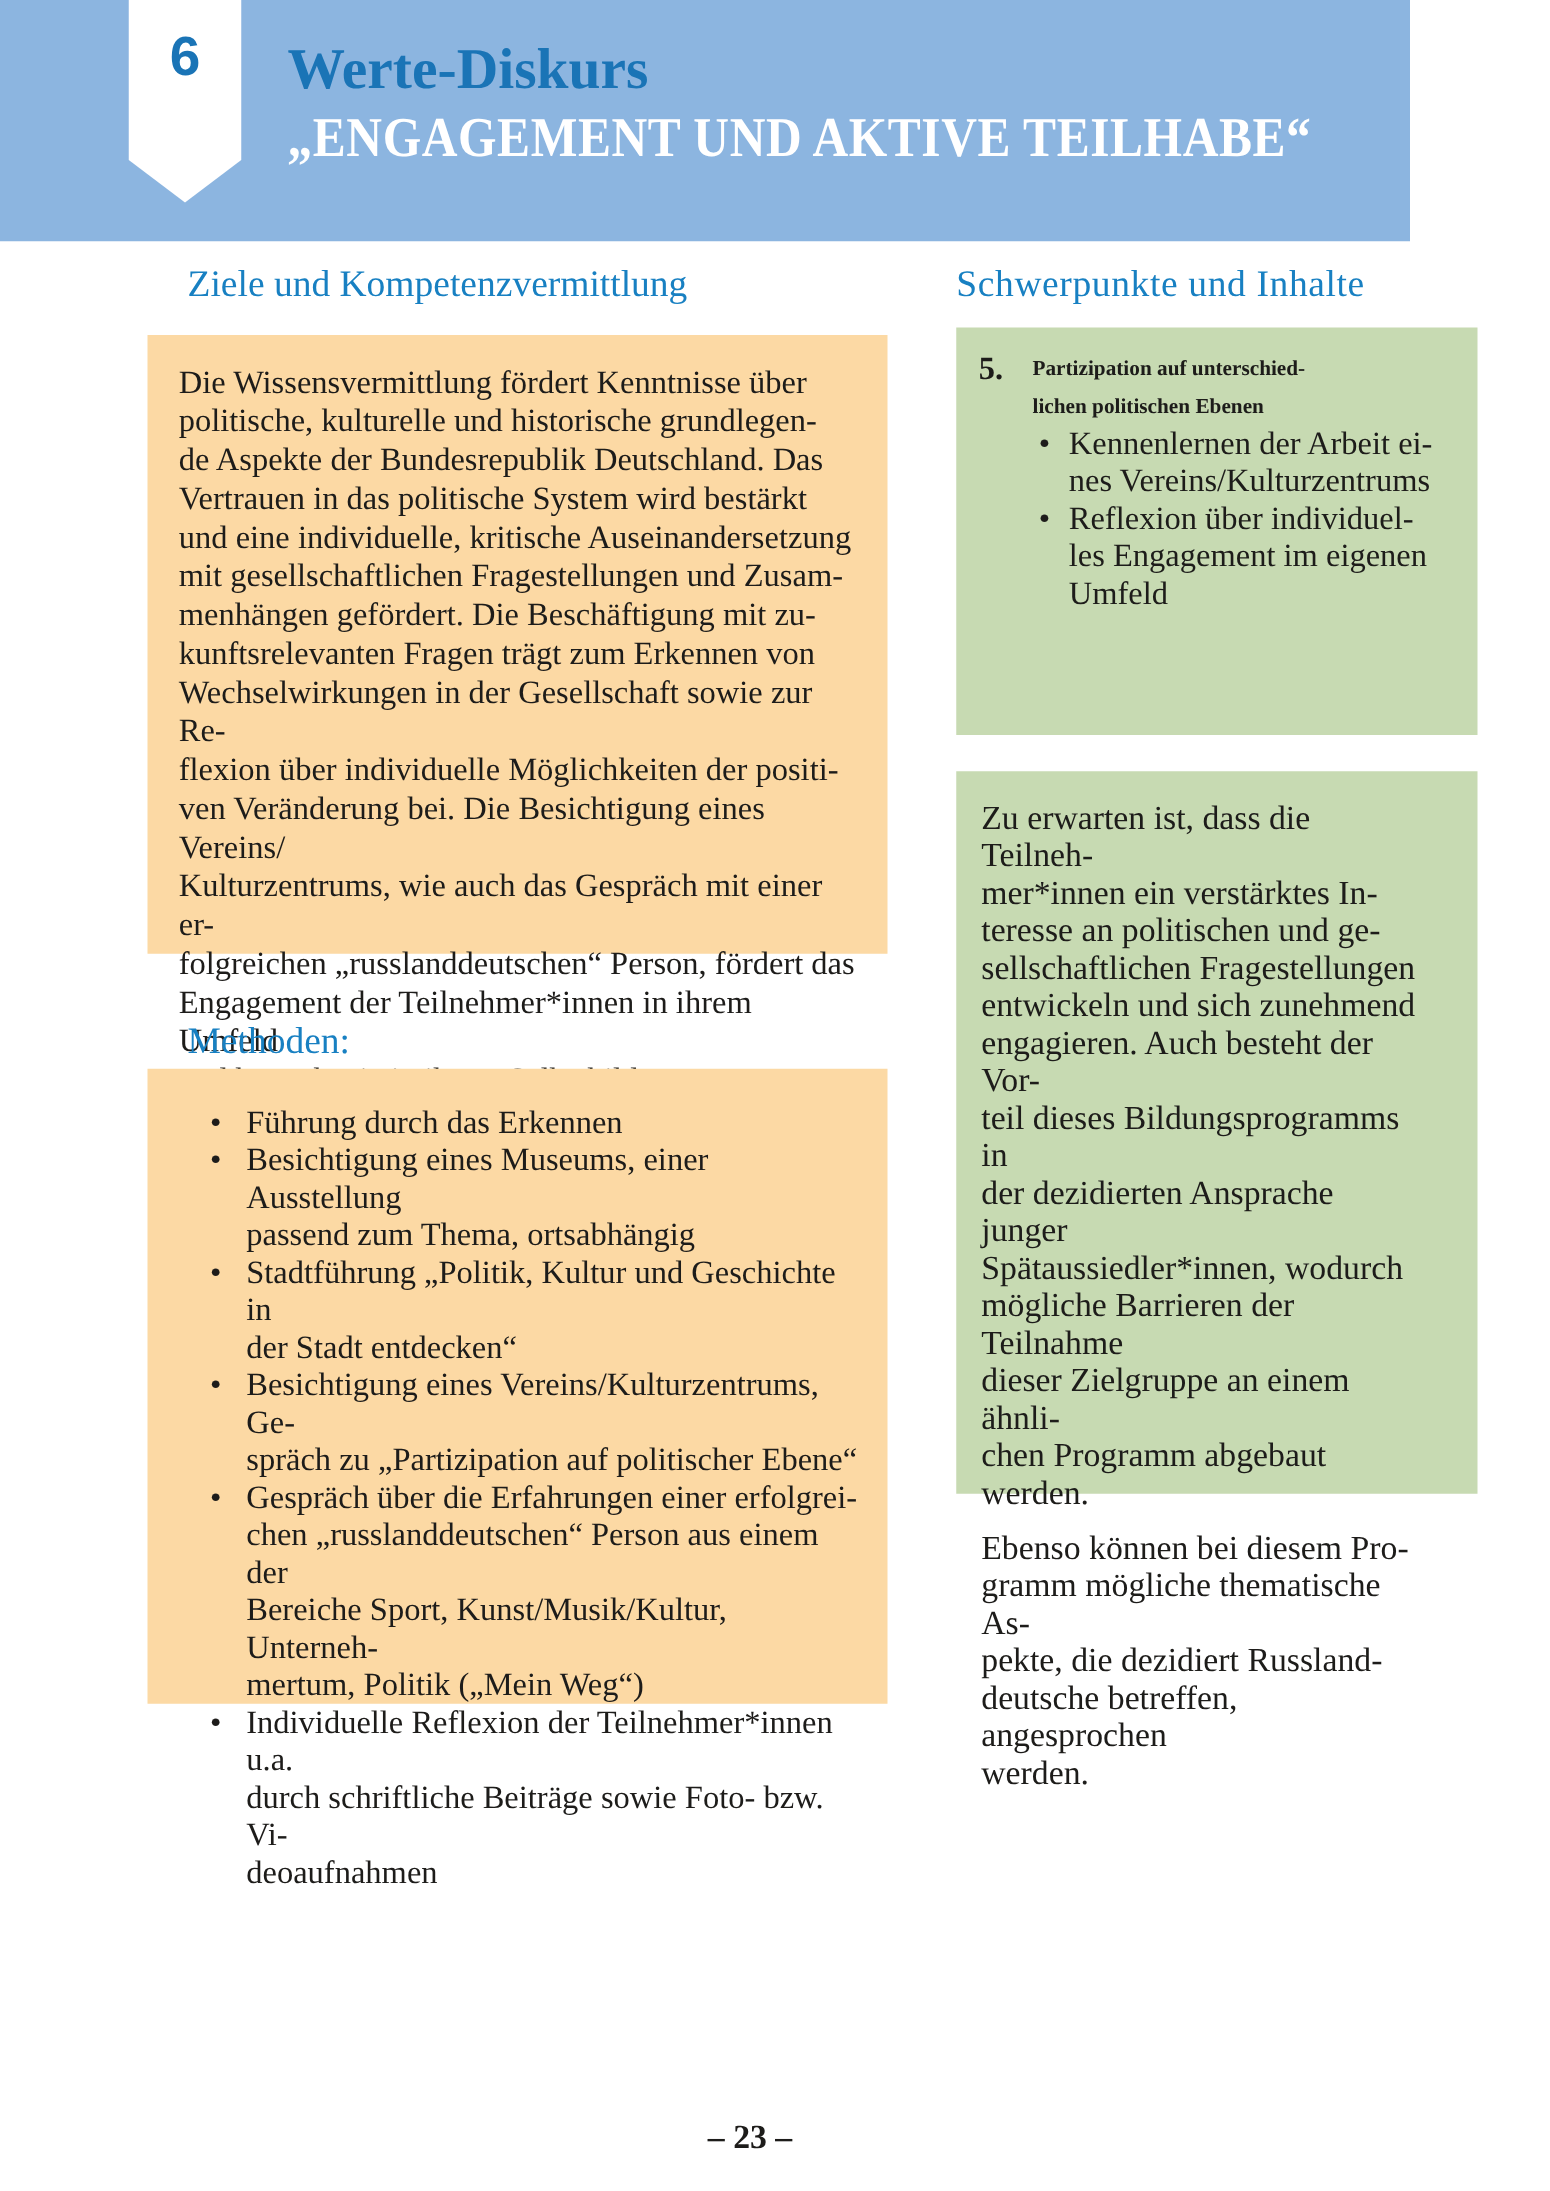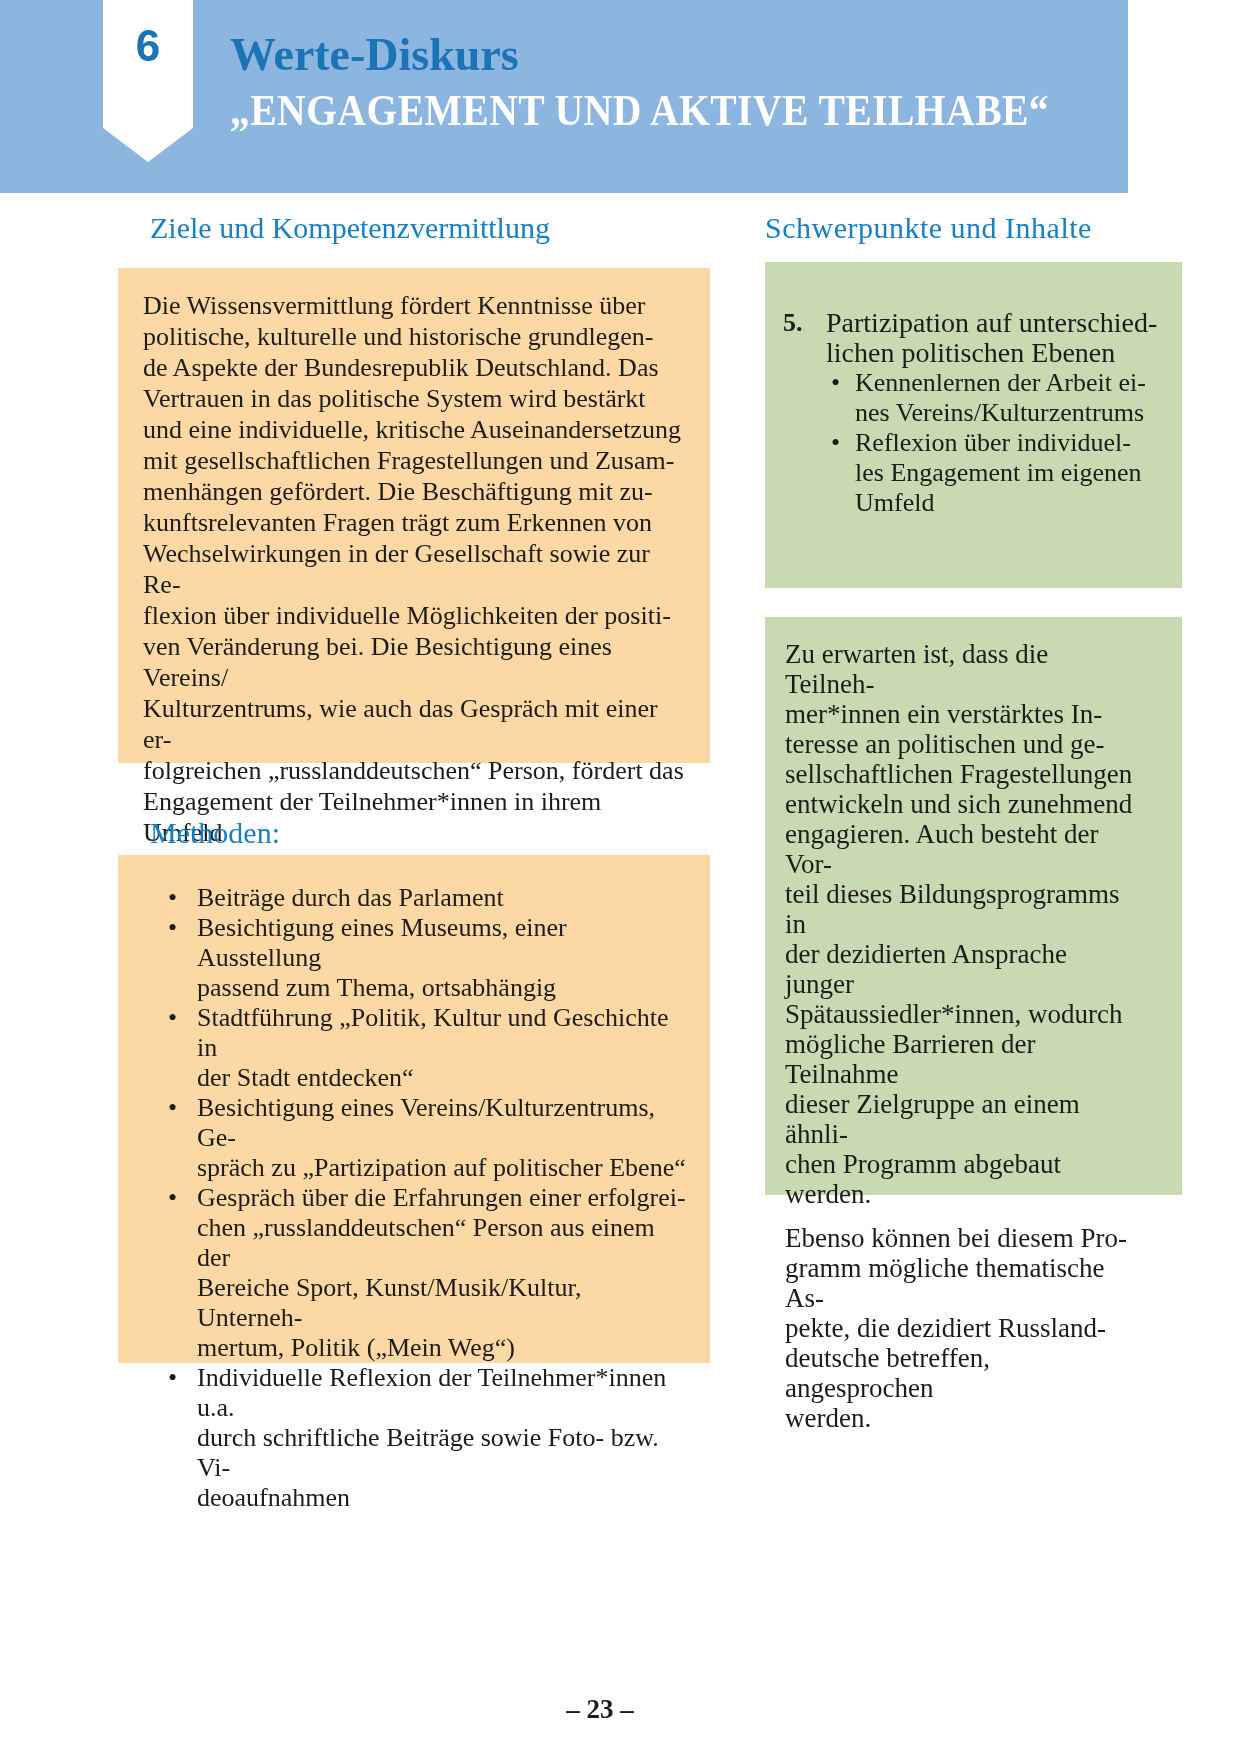--- a/index.html
+++ b/index.html
@@ -51,21 +51,21 @@
   #goals-box .body-text { font-size:26px; line-height:31px; text-align:left; }
   
   #methods-box ul { margin:0; padding:0 0 0 25px; list-style:none; }
   #methods-box li {
     position:relative; padding-left:29px; font-size:26px; line-height:30px;
   }
   #methods-box li::before { content:"\2022"; position:absolute; left:0; top:0; }
   
   .focus-item { position:relative; }
   .focus-num  { position:absolute; left:0; top:0; font-weight:bold; font-size:26px; line-height:30px; }
-  .focus-title{ margin-left:43px; font-weight:normal; font-size:28px; line-height:30px;margin-top:28px; }
+  .focus-title{ margin-left:43px; font-weight:bold; font-size:17px; line-height:30px; }
   #focus-box ul { margin:0; padding:0 0 0 48px; list-style:none; }
   #focus-box li {
     position:relative; padding-left:24px; font-size:26px; line-height:30px;
   }
   #focus-box li::before { content:"\2022"; position:absolute; left:0; top:0; }
   
   #outlook-box p { margin:0 0 14px 0; font-size:27px; line-height:30px; }
   
   .footer {
     position:absolute; left:0; top:1694px; width:1200px; text-align:center;
@@ -102,21 +102,21 @@
 Kulturzentrums, wie auch das Gespräch mit einer er-
 folgreichen „russlanddeutschen“ Person, fördert das
 Engagement der Teilnehmer*innen in ihrem Umfeld
 und bestärkt sie in ihrem Selbstbild.</div>
   </div>
 
   <div id="heading-methods" class="section-heading">Methoden:</div>
 
   <div id="methods-box" class="box box-orange">
     <ul>
-      <li class="prelines">Beiträge durch das Parlament</li>
+      <li class="prelines">Führung durch das Erkennen</li>
       <li class="prelines">Besichtigung eines Museums, einer Ausstellung
 passend zum Thema, ortsabhängig</li>
       <li class="prelines">Stadtführung „Politik, Kultur und Geschichte in
 der Stadt entdecken“</li>
       <li class="prelines">Besichtigung eines Vereins/Kulturzentrums, Ge-
 spräch zu „Partizipation auf politischer Ebene“</li>
       <li class="prelines">Gespräch über die Erfahrungen einer erfolgrei-
 chen „russlanddeutschen“ Person aus einem der
 Bereiche Sport, Kunst/Musik/Kultur, Unterneh-
 mertum, Politik („Mein Weg“)</li>

